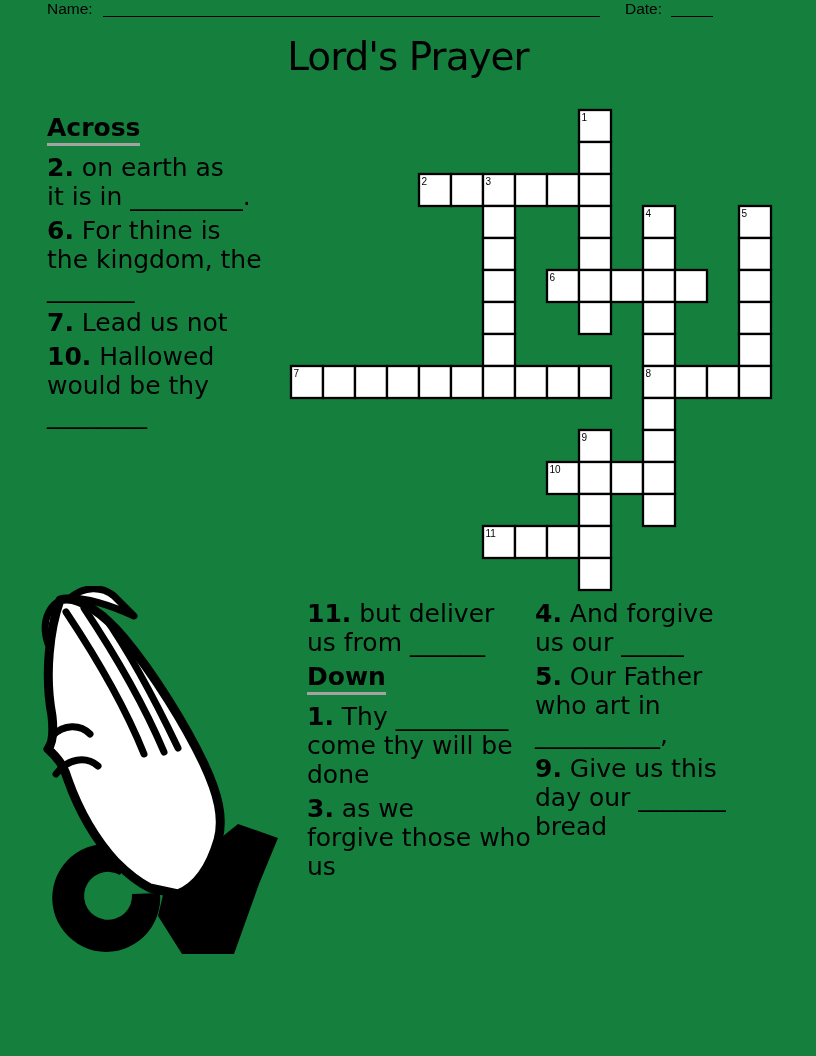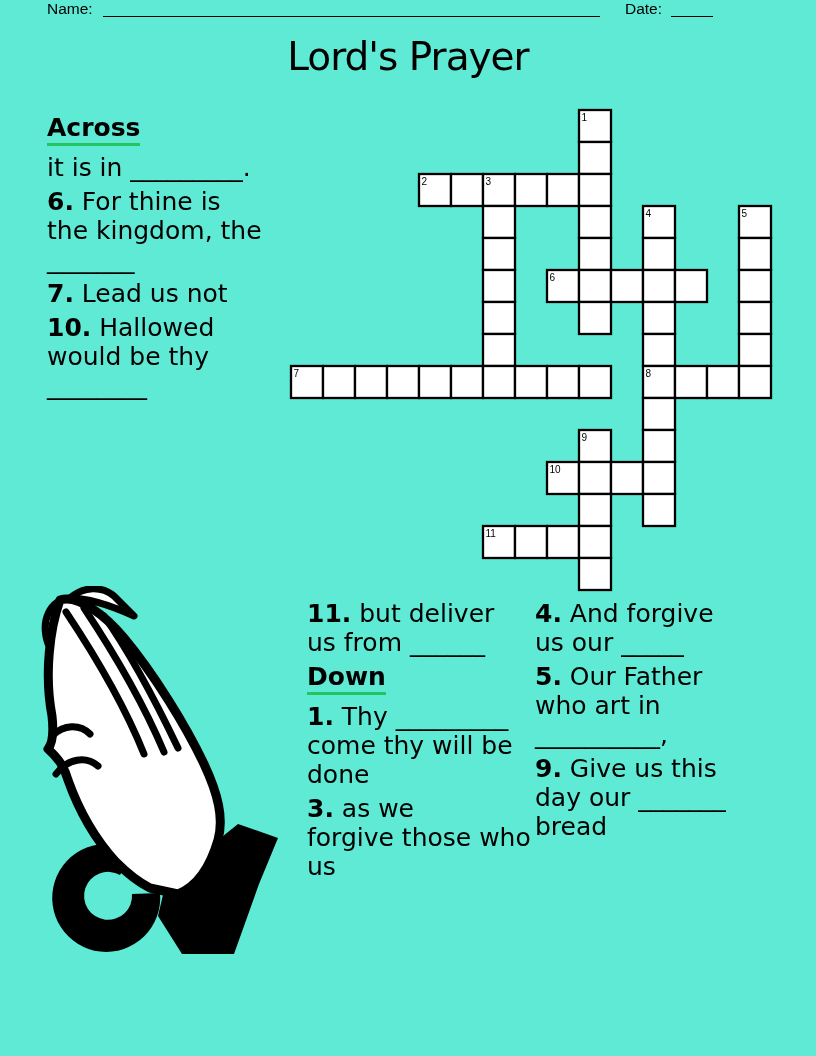--- a/index.html
+++ b/index.html
@@ -1,19 +1,19 @@
 <!DOCTYPE html>
 <html><head>
 <meta charset="utf-8">
 <style>
   html,body{margin:0;padding:0;background:#fff;}
   .page{
     position:relative;
     width:816px;height:1056px;
-    background:#5eead4;
+    background:#15803d;
     color:#000;
     font-family:"DejaVu Sans",sans-serif;
     overflow:hidden;
   }
   
   .hdr-label{
     position:absolute;top:0;
     font-family:"Liberation Sans",sans-serif;
     font-size:15.5px;line-height:18px;color:#000;
   }
@@ -33,21 +33,21 @@
   .cellnum{
     font-family:"Liberation Sans",sans-serif;
     font-size:10px;fill:#000;
   }
   
   .clue-col{position:absolute;font-size:25px;line-height:29px;}
   .clue{margin-bottom:5px;}
   .clue-line{white-space:nowrap;}
   .clue-num{font-weight:bold;}
   .clue-heading{font-weight:bold;height:32px;margin-bottom:8px;}
-  .clue-heading span{border-bottom:3px solid #22c55e;padding-bottom:1px;}
+  .clue-heading span{border-bottom:3px solid #a3a3a3;padding-bottom:1px;}
   
   .hands-svg{position:absolute;left:6px;top:586px;}
 </style>
 </head>
 <body>
 
 <div class="page">
 
   <div>
     <span class="hdr-label" style="left:47px">Name:</span>
@@ -127,20 +127,21 @@
       <rect x="224" y="416" width="32" height="32" class="cell"></rect>
       <rect x="256" y="416" width="32" height="32" class="cell"></rect>
       <rect x="288" y="416" width="32" height="32" class="cell"></rect>
       <rect x="288" y="448" width="32" height="32" class="cell"></rect>
     </svg>
 
   <div>
       <div class="clue-col" style="left: 47px; top: 113px; width: 240px;">
         <div class="clue-heading"><span>Across</span></div>
         <div class="clue">
+          <div class="clue-line"><span class="clue-num">2.</span> on earth as</div>
           <div class="clue-line">it is in _________.</div>
         </div>
         <div class="clue">
           <div class="clue-line"><span class="clue-num">6.</span> For thine is</div>
           <div class="clue-line">the kingdom, the</div>
           <div class="clue-line">_______</div>
         </div>
         <div class="clue">
           <div class="clue-line"><span class="clue-num">7.</span> Lead us not</div>
         </div>

